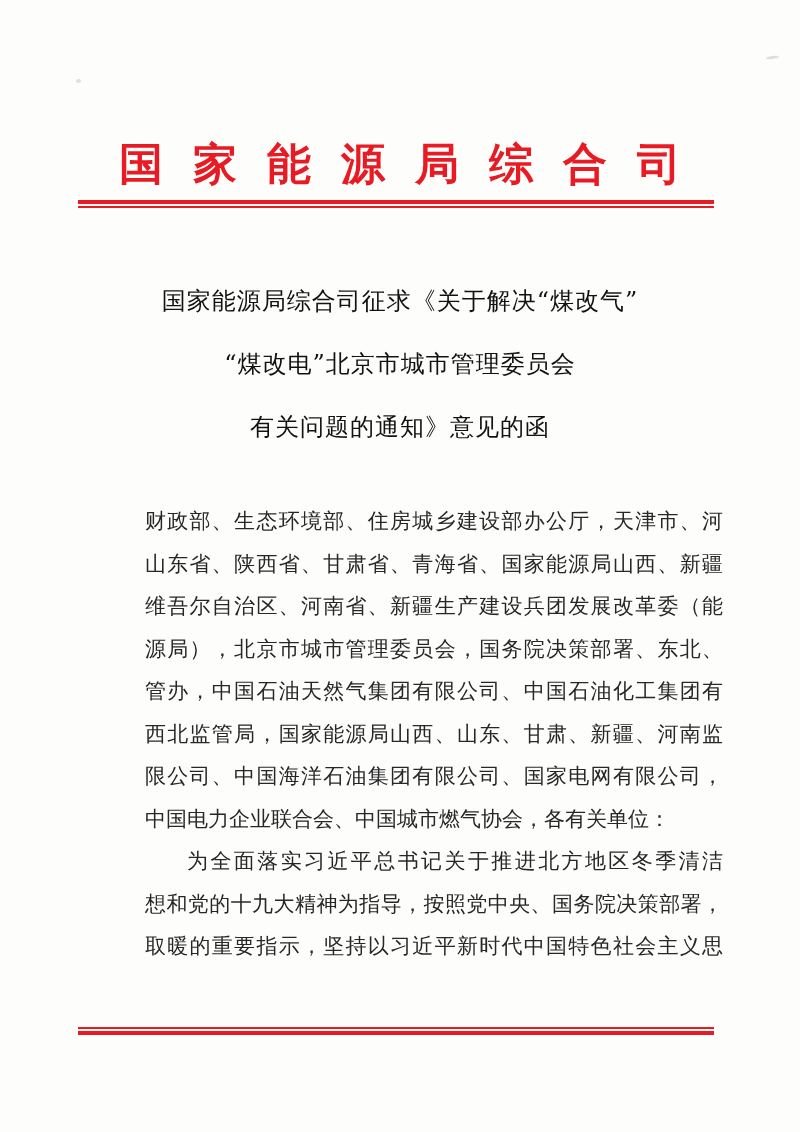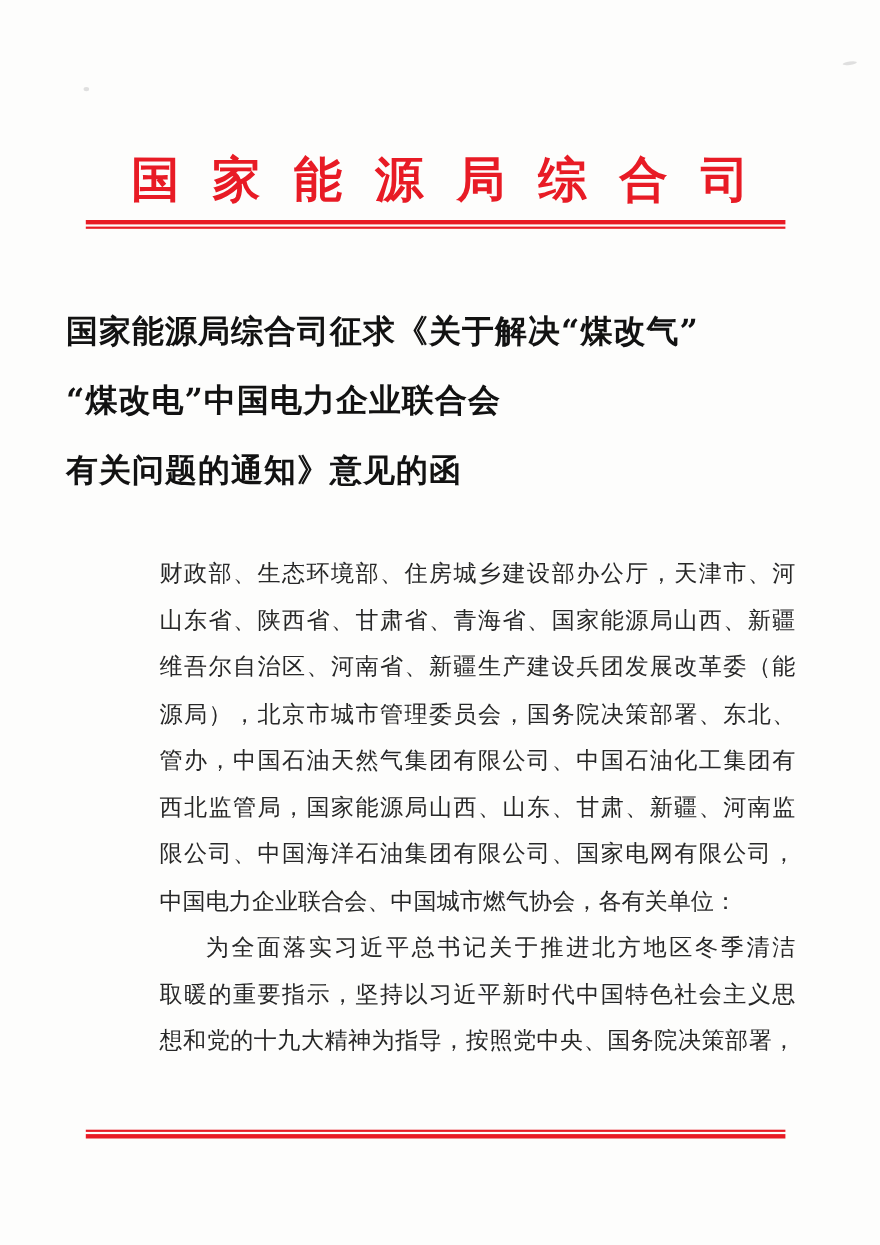--- a/index.html
+++ b/index.html
@@ -42,24 +42,24 @@
   .rule-bottom { top: 1027px; }
   .rule .thick { height: 4px; background: #e81b25; }
   .rule .thin  { height: 2px; background: #e81b25; }
   .rule .gap   { height: 2px; background: transparent; }
   
   .doc-title {
     position: absolute;
     top: 270px;
     left: 60px;
     width: 680px;
-    text-align: left;
+    text-align: center;
     color: #121212;
-    font-size: 29px;
-    font-weight: 700;
+    font-size: 24px;
+    font-weight: 400;
     line-height: 63px;
     letter-spacing: 1px;
   }
   
   .body-text {
     position: absolute;
     top: 500px;
     left: 113px;
     width: 578px;
     color: #272727;
@@ -91,36 +91,36 @@
   <div class="letterhead">国家能源局综合司</div>
 
   <div class="rule rule-top">
     <div class="thick"></div>
     <div class="gap"></div>
     <div class="thin"></div>
   </div>
 
   <div class="doc-title">
     <div>国家能源局综合司征求《关于解决“煤改气”</div>
-    <div>“煤改电”中国电力企业联合会</div>
+    <div>“煤改电”北京市城市管理委员会</div>
     <div>有关问题的通知》意见的函</div>
   </div>
 
   <div class="body-text">
     <div class="line">财政部、生态环境部、住房城乡建设部办公厅，天津市、河</div>
     <div class="line">山东省、陕西省、甘肃省、青海省、国家能源局山西、新疆</div>
     <div class="line">维吾尔自治区、河南省、新疆生产建设兵团发展改革委（能</div>
     <div class="line">源局），北京市城市管理委员会，国务院决策部署、东北、</div>
     <div class="line">管办，中国石油天然气集团有限公司、中国石油化工集团有</div>
     <div class="line">西北监管局，国家能源局山西、山东、甘肃、新疆、河南监</div>
     <div class="line">限公司、中国海洋石油集团有限公司、国家电网有限公司，</div>
     <div class="line para-end">中国电力企业联合会、中国城市燃气协会，各有关单位：</div>
     <div class="line indent">为全面落实习近平总书记关于推进北方地区冬季清洁</div>
+    <div class="line">想和党的十九大精神为指导，按照党中央、国务院决策部署，</div>
     <div class="line">取暖的重要指示，坚持以习近平新时代中国特色社会主义思</div>
-    <div class="line">想和党的十九大精神为指导，按照党中央、国务院决策部署，</div>
   </div>
 
   <div class="rule rule-bottom">
     <div class="thin"></div>
     <div class="gap"></div>
     <div class="thick"></div>
   </div>
 
   <div class="artifact a1"></div>
   <div class="artifact a2"></div>

